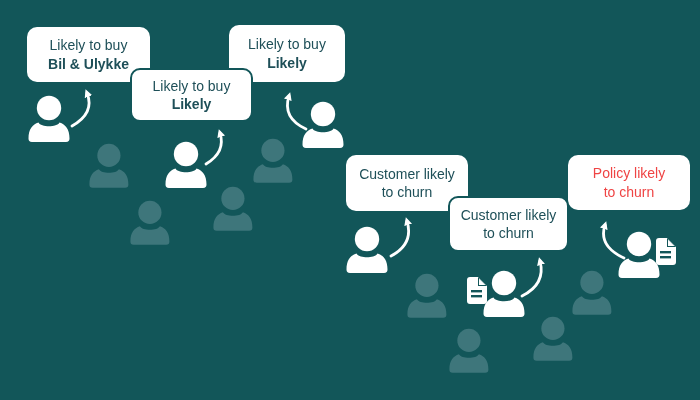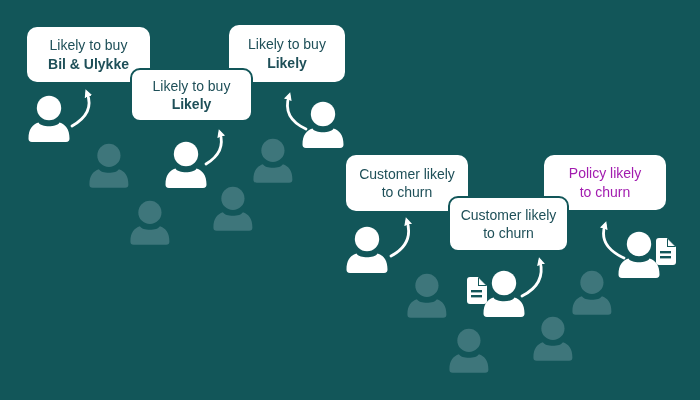--- a/index.html
+++ b/index.html
@@ -133,21 +133,21 @@
         <span class="line2 bold">Likely</span>
       </div>
       <div class="callout" style="left: 229px; top: 25px; width: 116px; height: 57px; background: rgb(255, 255, 255); color: rgb(30, 79, 88); border: 2.5px solid transparent;">
         <span class="line1">Likely to buy</span>
         <span class="line2 bold">Likely</span>
       </div>
       <div class="callout" style="left: 346px; top: 155px; width: 122px; height: 56px; background: rgb(255, 255, 255); color: rgb(30, 79, 88); border: 2.5px solid transparent;">
         <span class="line1">Customer likely</span>
         <span class="line2">to churn</span>
       </div>
-      <div class="callout" style="left: 544px; top: 155px; width: 122px; height: 55px; background: rgb(255, 255, 255); color: #a21caf; border: 2.5px solid transparent;">
+      <div class="callout" style="left: 568px; top: 155px; width: 122px; height: 55px; background: rgb(255, 255, 255); color: #ef4444; border: 2.5px solid transparent;">
         <span class="line1">Policy likely</span>
         <span class="line2">to churn</span>
       </div>
       <div class="callout outlined" style="left: 448px; top: 196px; width: 121px; height: 56px; background: rgb(255, 255, 255); color: rgb(30, 79, 88); border: 2.5px solid rgb(18, 86, 89);">
         <span class="line1">Customer likely</span>
         <span class="line2">to churn</span>
       </div>
     </div>
 </div>
 

